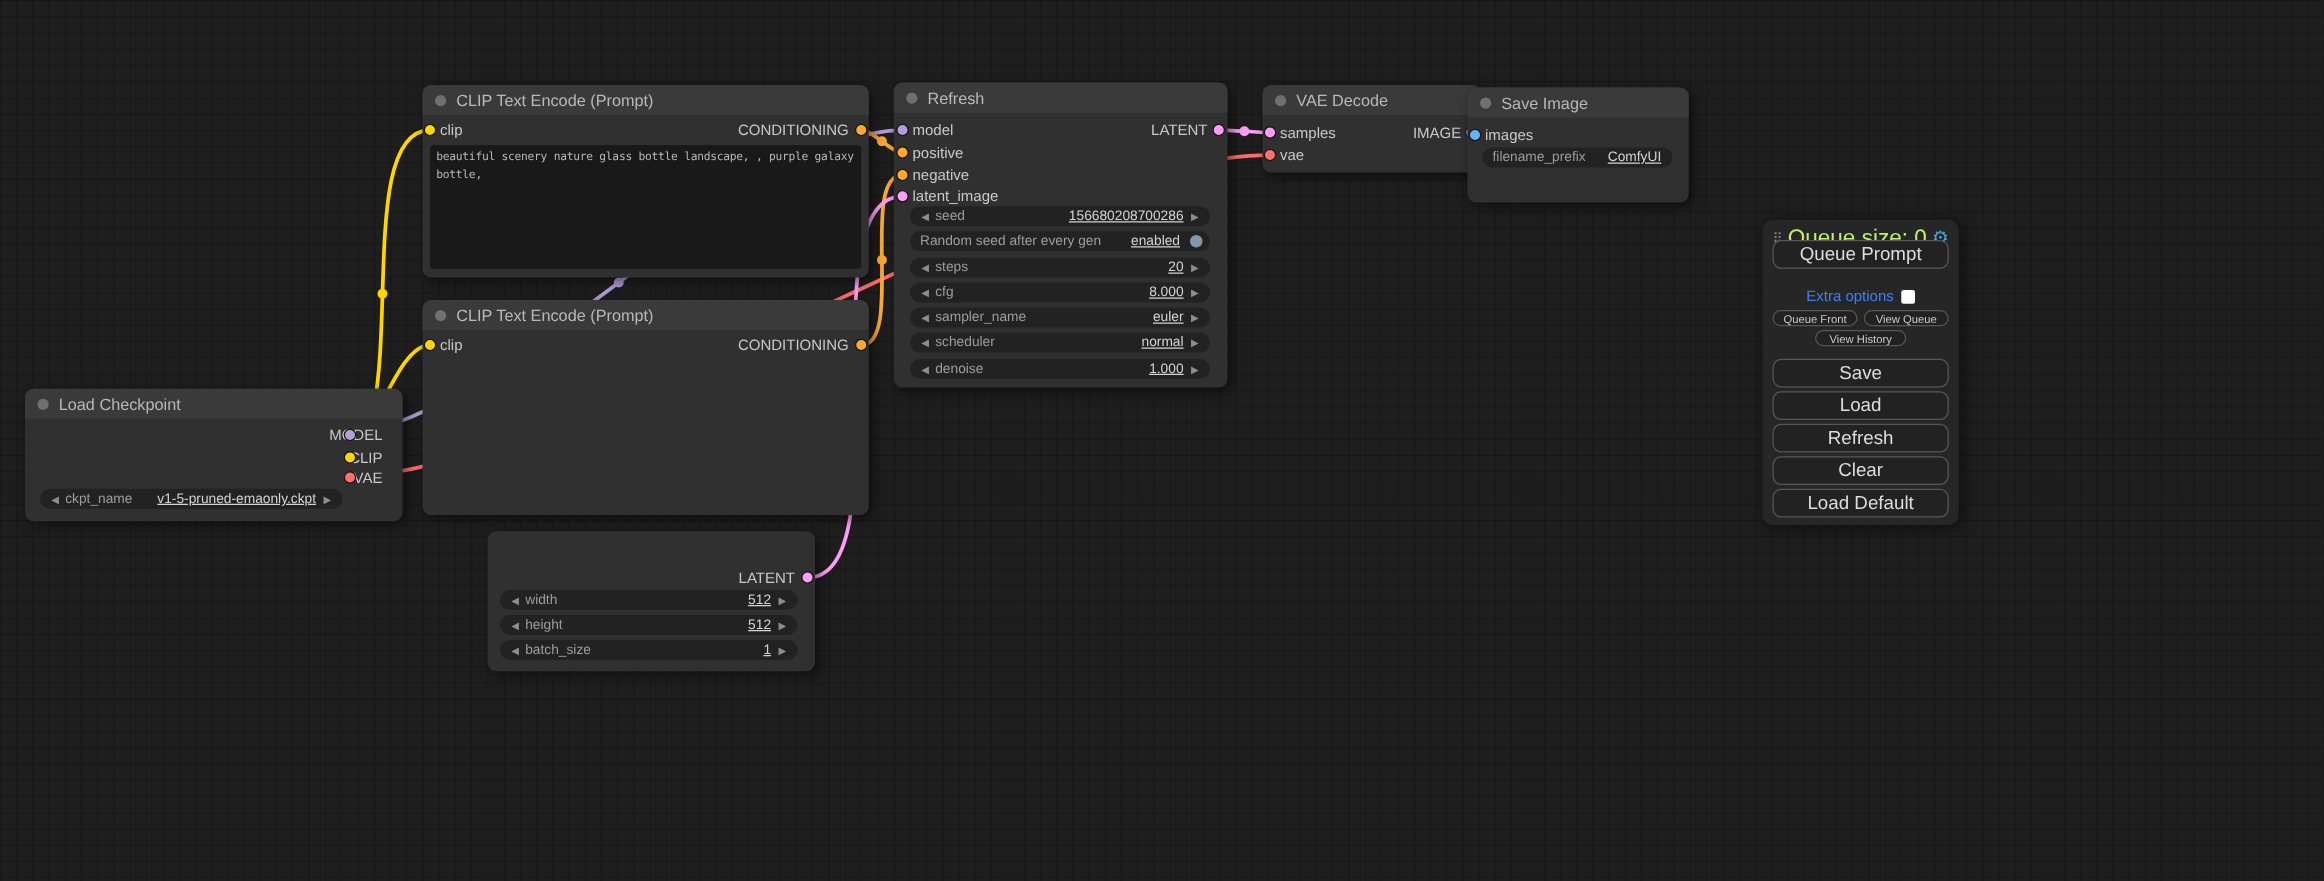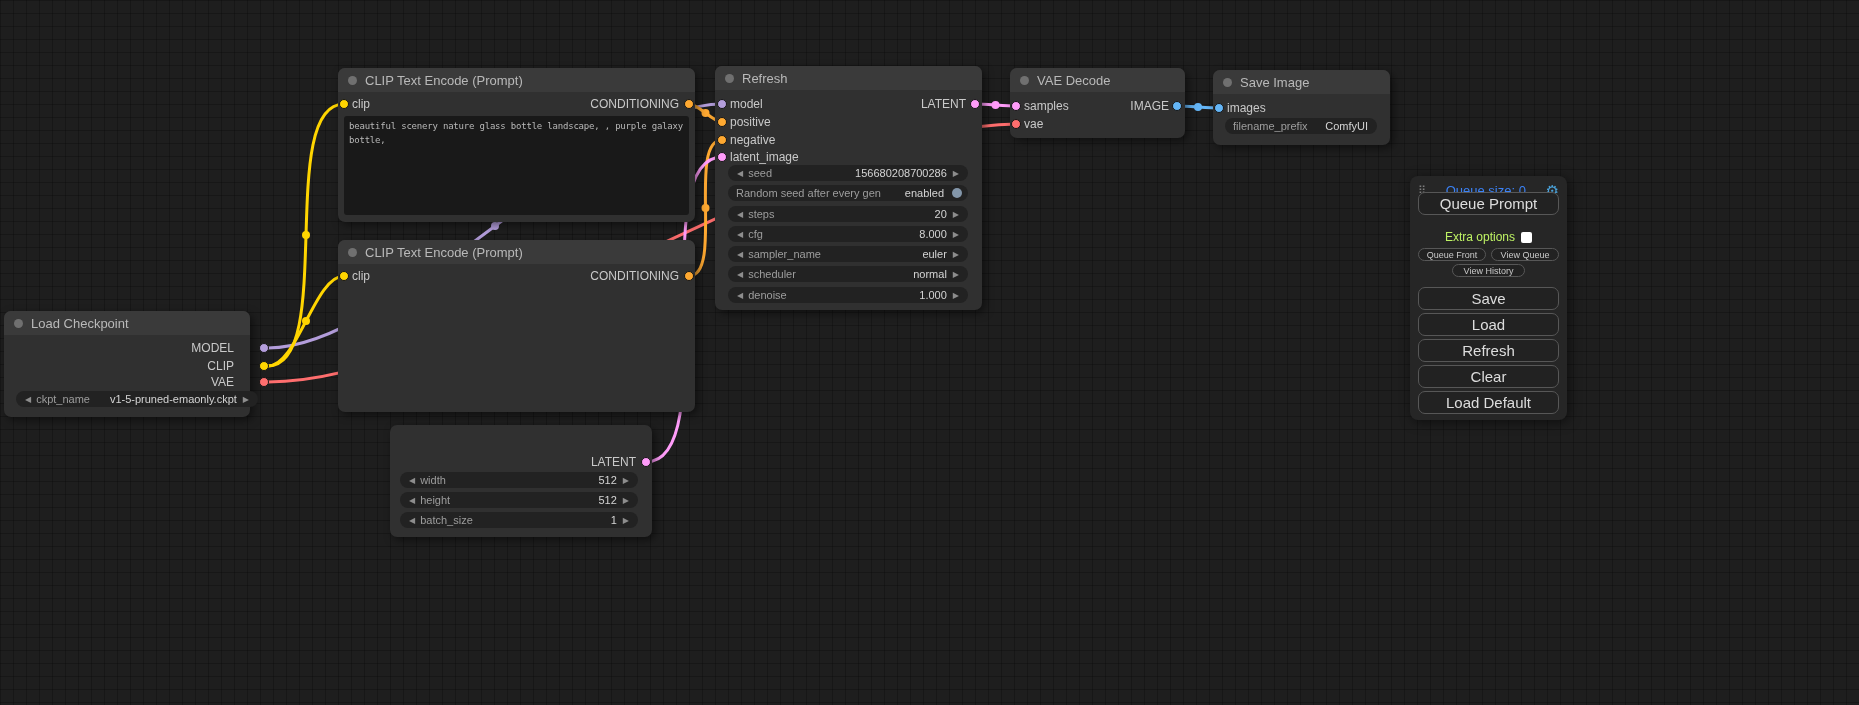--- a/index.html
+++ b/index.html
@@ -15,34 +15,34 @@
   .node-title{position:absolute;left:0;top:0;right:0;height:24px;background:#3a3a3a;border-radius:7px 7px 0 0;display:flex;align-items:center;padding:0 10px;cursor:move;}
   .title-dot{width:9px;height:9px;border-radius:50%;background:#707070;margin-right:8px;flex:none;}
   .title-text{font-size:13px;color:#b9b9b9;white-space:nowrap;}
   .port{position:absolute;width:10px;height:10px;border-radius:50%;border:1px solid #161616;background:#888;z-index:3;cursor:crosshair;}
   .slot-label{position:absolute;font-size:12px;color:#c9c9c9;height:16px;line-height:16px;white-space:nowrap;}
   .prompt-box{position:absolute;background:#191919;border:none;border-radius:3px;resize:none;color:#b8b8b8;
     font-family:"DejaVu Sans Mono",monospace;font-size:9px;letter-spacing:-0.2px;line-height:1.5;padding:4px 5px;outline:none;overflow:hidden;}
   .widget{position:absolute;height:16px;background:#222;border-radius:8px;display:flex;align-items:center;font-size:11px;padding:0 6px;cursor:pointer;}
   .warrow{font-size:8px;color:#8d8d8d;flex:none;padding:0 3px;}
   .wname{flex:1;color:#9d9d9d;white-space:nowrap;overflow:hidden;padding-left:2px;text-align:left;}
-  .wval{color:#d4d4d4;white-space:nowrap;padding-right:3px;}
+  .wval{color:#d4d4d4;white-space:nowrap;padding-right:3px;text-decoration:underline;}
   .widget.combo .wname{flex:none;}
   .widget.combo .wval{flex:1;text-align:right;}
   .knob{width:10px;height:10px;border-radius:50%;background:#8396aa;flex:none;margin-left:5px;}
   #queue-panel{position:absolute;z-index:4;background:#262626;border-radius:8px;box-shadow:2px 2px 12px rgba(0,0,0,.55);}
   .qp-header{position:absolute;top:5px;left:0;right:0;height:18px;display:flex;align-items:center;padding:0 8px;}
   .drag-handle{color:#7d7d7d;font-size:11px;flex:none;cursor:grab;}
-  .queue-size{flex:1;text-align:center;color:#3b82f6;font-size:13px;}
+  .queue-size{flex:1;text-align:center;color:#bef264;font-size:18px;}
   .gear{color:#4aa2da;font-size:15px;flex:none;cursor:pointer;line-height:15px;}
   .qbtn{position:absolute;background:#222;border:1px solid #575757;border-radius:7px;color:#dddddd;
     display:flex;align-items:center;justify-content:center;cursor:pointer;font-family:inherit;}
   .qbtn.big{left:8px;width:141px;height:23px;font-size:15px;}
   .qbtn.small{height:13px;font-size:9px;color:#c9c9c9;}
-  .extra-row{position:absolute;top:54px;left:0;right:0;height:14px;display:flex;justify-content:center;align-items:center;gap:6px;color:#bef264;font-size:12px;}
+  .extra-row{position:absolute;top:54px;left:0;right:0;height:14px;display:flex;justify-content:center;align-items:center;gap:6px;color:#3b82f6;font-size:12px;}
   .checkbox{width:11px;height:11px;background:#ffffff;border-radius:2px;cursor:pointer;flex:none;}
 </style>
 </head>
 <body>
 
 <div id="canvas">
   <svg id="links-svg">
       <path d="M 268 348 C 396.85359909602835 348, 593.1464009039717 104, 722 104" stroke="#B39DDB" stroke-width="3" fill="none" stroke-linecap="round"></path>
       <circle cx="495" cy="226" r="4" fill="#B39DDB"></circle>
       <path d="M 268 366 C 336.2000733137436 366, 275.7999266862564 104, 344 104" stroke="#FFD500" stroke-width="3" fill="none" stroke-linecap="round"></path>
@@ -56,21 +56,21 @@
       <path d="M 689 276 C 723.9866045794672 276, 687.0133954205328 140, 722 140" stroke="#FFA931" stroke-width="3" fill="none" stroke-linecap="round"></path>
       <circle cx="705.5" cy="208" r="4" fill="#FFA931"></circle>
       <path d="M 646 462 C 724.5815659044791 462, 643.4184340955209 157, 722 157" stroke="#FF9CF9" stroke-width="3" fill="none" stroke-linecap="round"></path>
       <circle cx="684" cy="309.5" r="4" fill="#FF9CF9"></circle>
       <path d="M 975 104 C 985.2621878758869 104, 1005.7378121241131 106, 1016 106" stroke="#FF9CF9" stroke-width="3" fill="none" stroke-linecap="round"></path>
       <circle cx="995.5" cy="105" r="4" fill="#FF9CF9"></circle>
       <path d="M 1177 106 C 1187.5118980208142 106, 1208.4881019791858 108, 1219 108" stroke="#64B5F6" stroke-width="3" fill="none" stroke-linecap="round"></path>
       <circle cx="1198" cy="107" r="4" fill="#64B5F6"></circle>
     </svg>
 
-  <div class="node" style="left:4px;top:311px;width:246px;height:106px">
+  <div class="node" style="left:20px;top:311px;width:302px;height:106px">
     <div class="node-title">
       <span class="title-dot"></span>
       <span class="title-text">Load Checkpoint</span>
     </div>
     <span class="slot-label" style="right:16px;top:29px">MODEL</span>
     <span class="slot-label" style="right:16px;top:47px">CLIP</span>
     <span class="slot-label" style="right:16px;top:63px">VAE</span>
     <span class="port" style="left: 255px; top: 32px; background: rgb(179, 157, 219);"></span>
     <span class="port" style="left: 255px; top: 50px; background: rgb(255, 213, 0);"></span>
     <span class="port" style="left: 255px; top: 66px; background: rgb(255, 110, 110);"></span>
@@ -193,21 +193,21 @@
       <span class="title-text">VAE Decode</span>
     </div>
     <span class="port" style="left: 1px; top: 33px; background: rgb(255, 156, 249);"></span>
     <span class="slot-label" style="left:14px;top:30px">samples</span>
     <span class="port" style="left: 1px; top: 51px; background: rgb(255, 110, 110);"></span>
     <span class="slot-label" style="left:14px;top:48px">vae</span>
     <span class="slot-label" style="right:16px;top:30px">IMAGE</span>
     <span class="port" style="left: 162px; top: 33px; background: rgb(100, 181, 246);"></span>
   </div>
 
-  <div class="node" style="left:1213px;top:70px;width:177px;height:75px">
+  <div class="node" style="left:1174px;top:70px;width:177px;height:92px">
     <div class="node-title">
       <span class="title-dot"></span>
       <span class="title-text">Save Image</span>
     </div>
     <span class="port" style="left: 1px; top: 33px; background: rgb(100, 181, 246);"></span>
     <span class="slot-label" style="left:14px;top:30px">images</span>
     <div class="widget" style="left:12px;top:48px;width:152px">
       <span class="wname">filename_prefix</span>
       <span class="wval">ComfyUI</span>
     </div>

